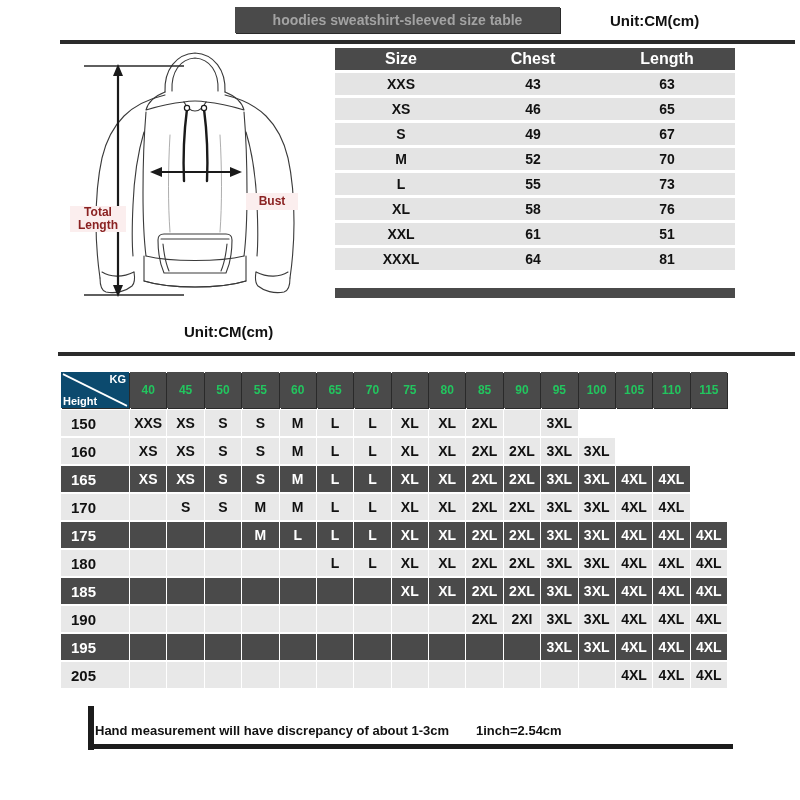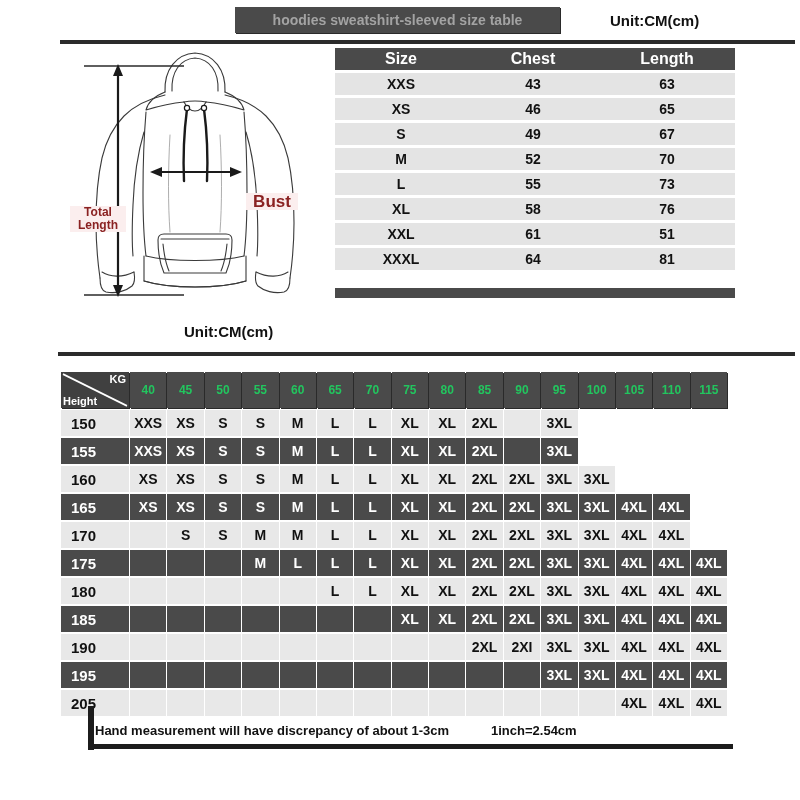--- a/index.html
+++ b/index.html
@@ -68,34 +68,34 @@
   .fig-label {
     position: absolute;
     color: #8a2222;
     background: #fbeeee;
     font-weight: bold;
     font-size: 12px;
     line-height: 13px;
     text-align: center;
   }
   #label-total-length { left: 10px; top: 166px; width: 56px; }
-  #label-bust { left: 186px; top: 153px; width: 52px; font-size: 17px; line-height: 17px; }
+  #label-bust { left: 186px; top: 153px; width: 52px; font-size: 12px; line-height: 17px; }
 
   
   #rec-table {
     position: absolute;
     left: 60px; top: 370px;
     width: 668px;
     border-collapse: separate;
     border-spacing: 1px 2px;
     table-layout: fixed;
   }
   #rec-table th.corner {
     width: 68px; height: 36px;
-    background: #404040;
+    background: #0c4a6e;
     position: relative;
     padding: 0;
     box-shadow: 1px 1px 0 #2a2a2a;
   }
   .corner-kg {
     position: absolute; right: 3px; top: 1px;
     color: #fff; font-size: 11px; font-weight: bold;
   }
   .corner-height {
     position: absolute; left: 2px; bottom: 1px;
@@ -125,21 +125,21 @@
   #rec-table tr.dark  td { background: #4a4a4a; color: #ffffff; }
   #rec-table td.hcell { font-size: 15px; text-align: left; padding-left: 10px; }
   #rec-table tr.dark td.empty-tail { background: #ffffff; }
   #rec-table tr.light td.empty-tail { background: #ffffff; }
 
   
   #footer-note {
     position: absolute;
     left: 95px; top: 716px;
     display: flex; align-items: center;
-    gap: 42px;
+    gap: 27px;
     font-size: 13px; font-weight: bold; color: #111111;
     height: 28px;
   }
   #footer-left-bar { position: absolute; left: 88px; top: 706px; width: 6px; height: 44px; background: #1c1c1c; }
   #footer-bottom-bar { position: absolute; left: 88px; top: 744px; width: 645px; height: 5px; background: #1c1c1c; }
 </style>
 </head>
 <body>
 
 <div id="root">
@@ -326,39 +326,20 @@
           <td>XL</td>
           <td>XL</td>
           <td>2XL</td>
           <td></td>
           <td>3XL</td>
           <td class="empty-tail"></td>
           <td class="empty-tail"></td>
           <td class="empty-tail"></td>
           <td class="empty-tail"></td>
         </tr>
-        <tr class="dark">
-          <td class="hcell">155</td>
-          <td>XXS</td>
-          <td>XS</td>
-          <td>S</td>
-          <td>S</td>
-          <td>M</td>
-          <td>L</td>
-          <td>L</td>
-          <td>XL</td>
-          <td>XL</td>
-          <td>2XL</td>
-          <td></td>
-          <td>3XL</td>
-          <td class="empty-tail"></td>
-          <td class="empty-tail"></td>
-          <td class="empty-tail"></td>
-          <td class="empty-tail"></td>
-        </tr>
         <tr class="light">
           <td class="hcell">160</td>
           <td>XS</td>
           <td>XS</td>
           <td>S</td>
           <td>S</td>
           <td>M</td>
           <td>L</td>
           <td>L</td>
           <td>XL</td>

